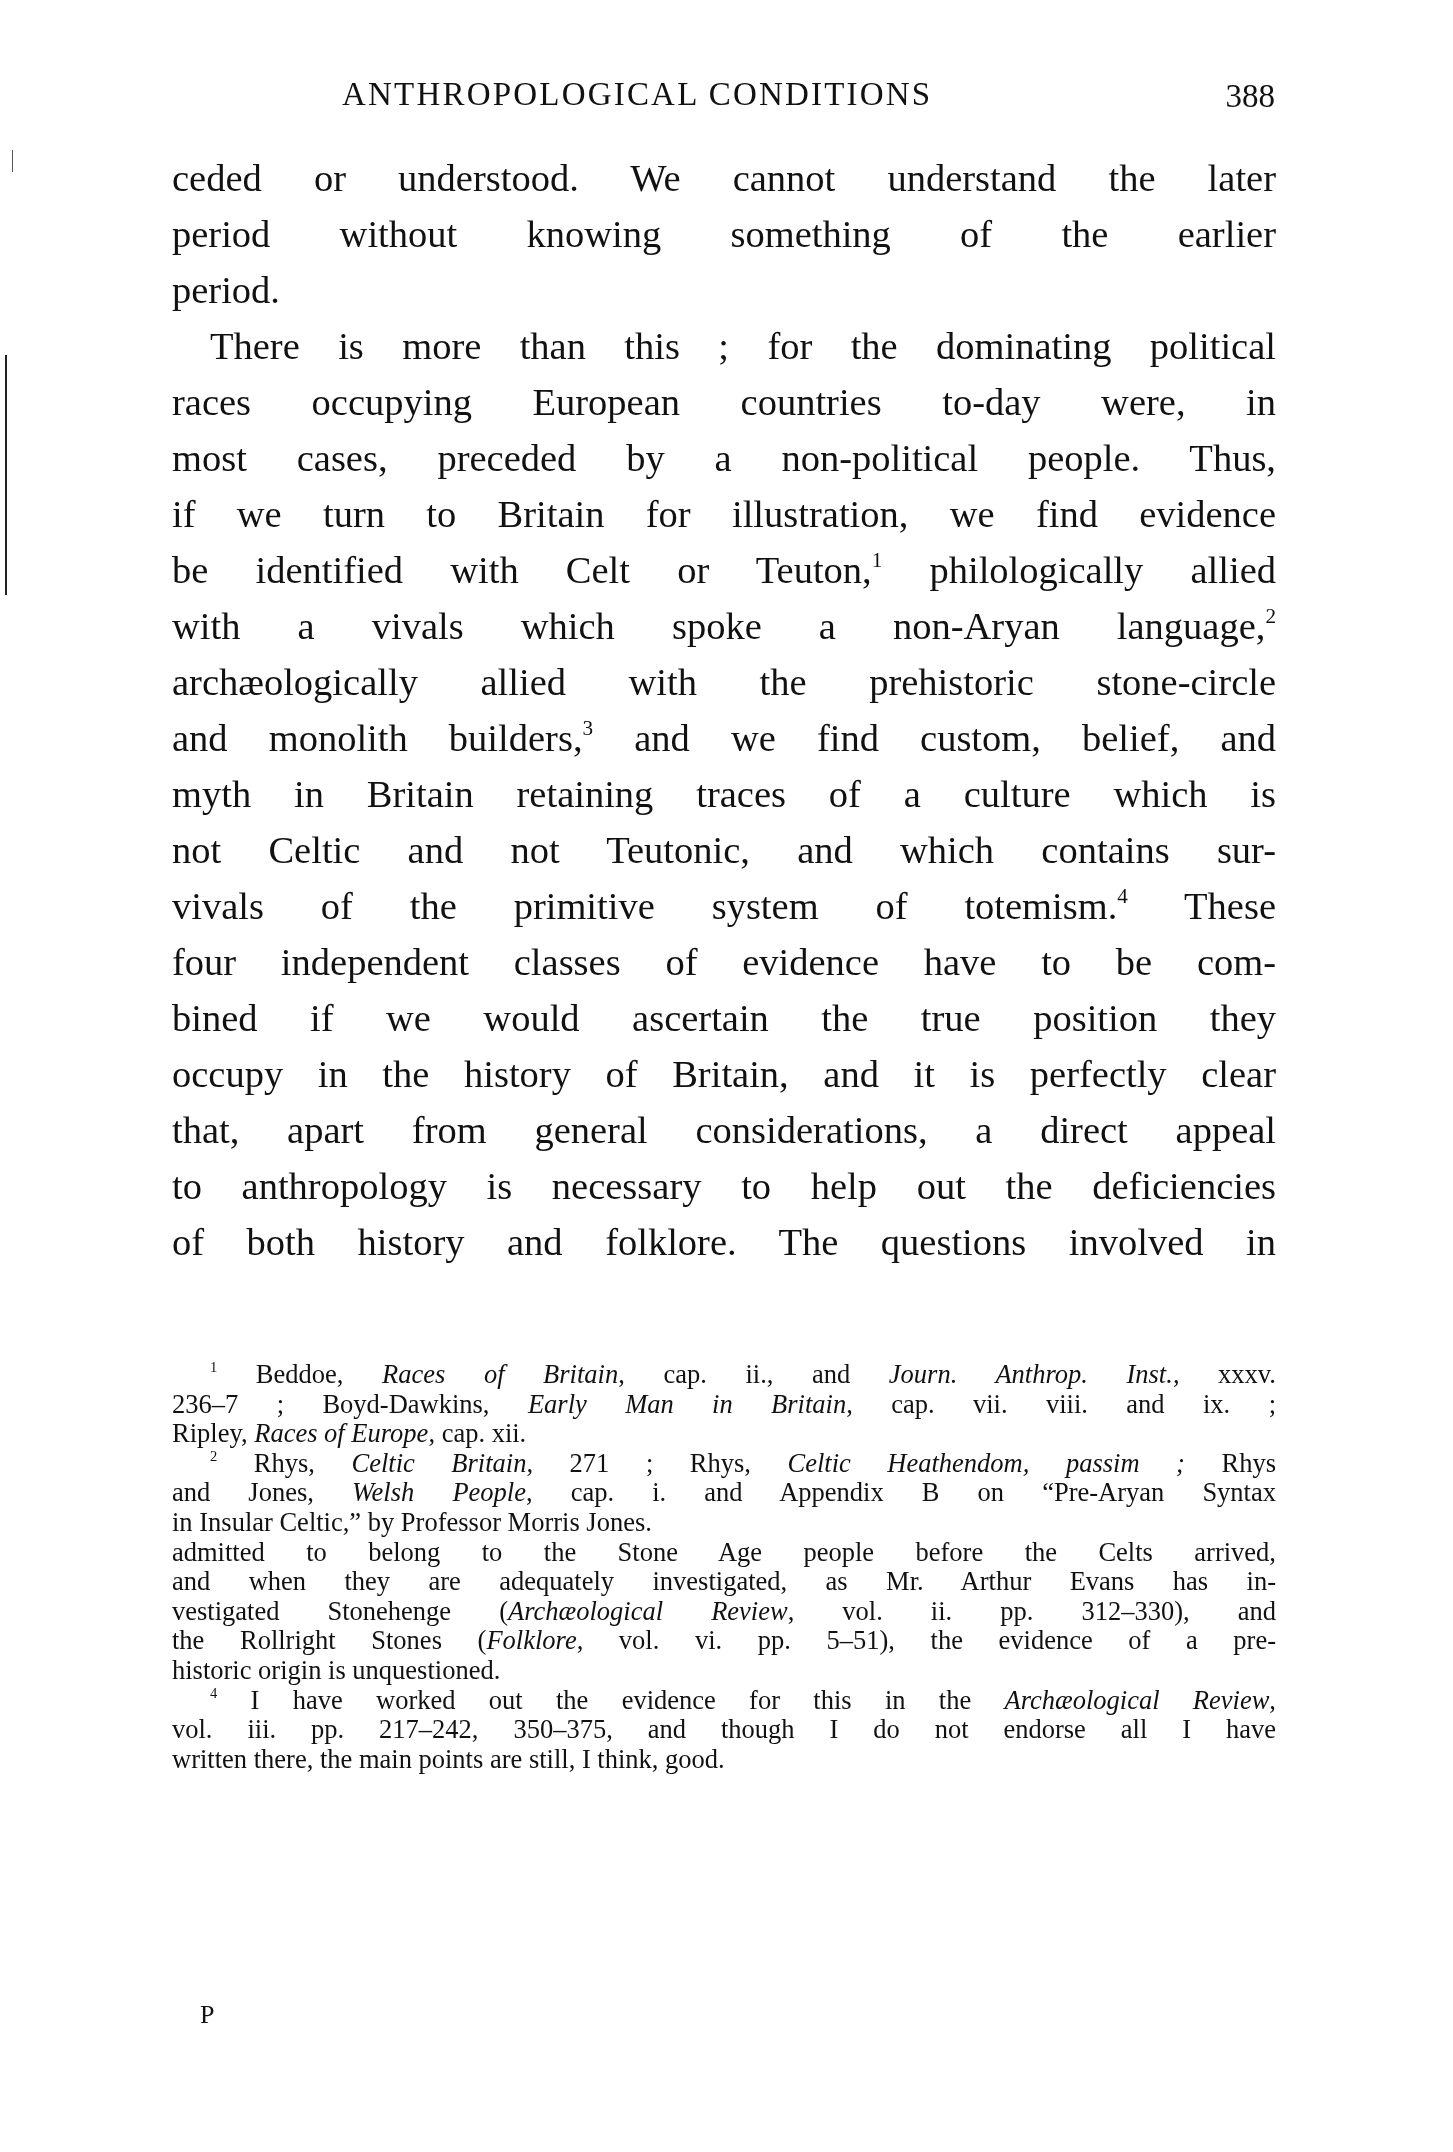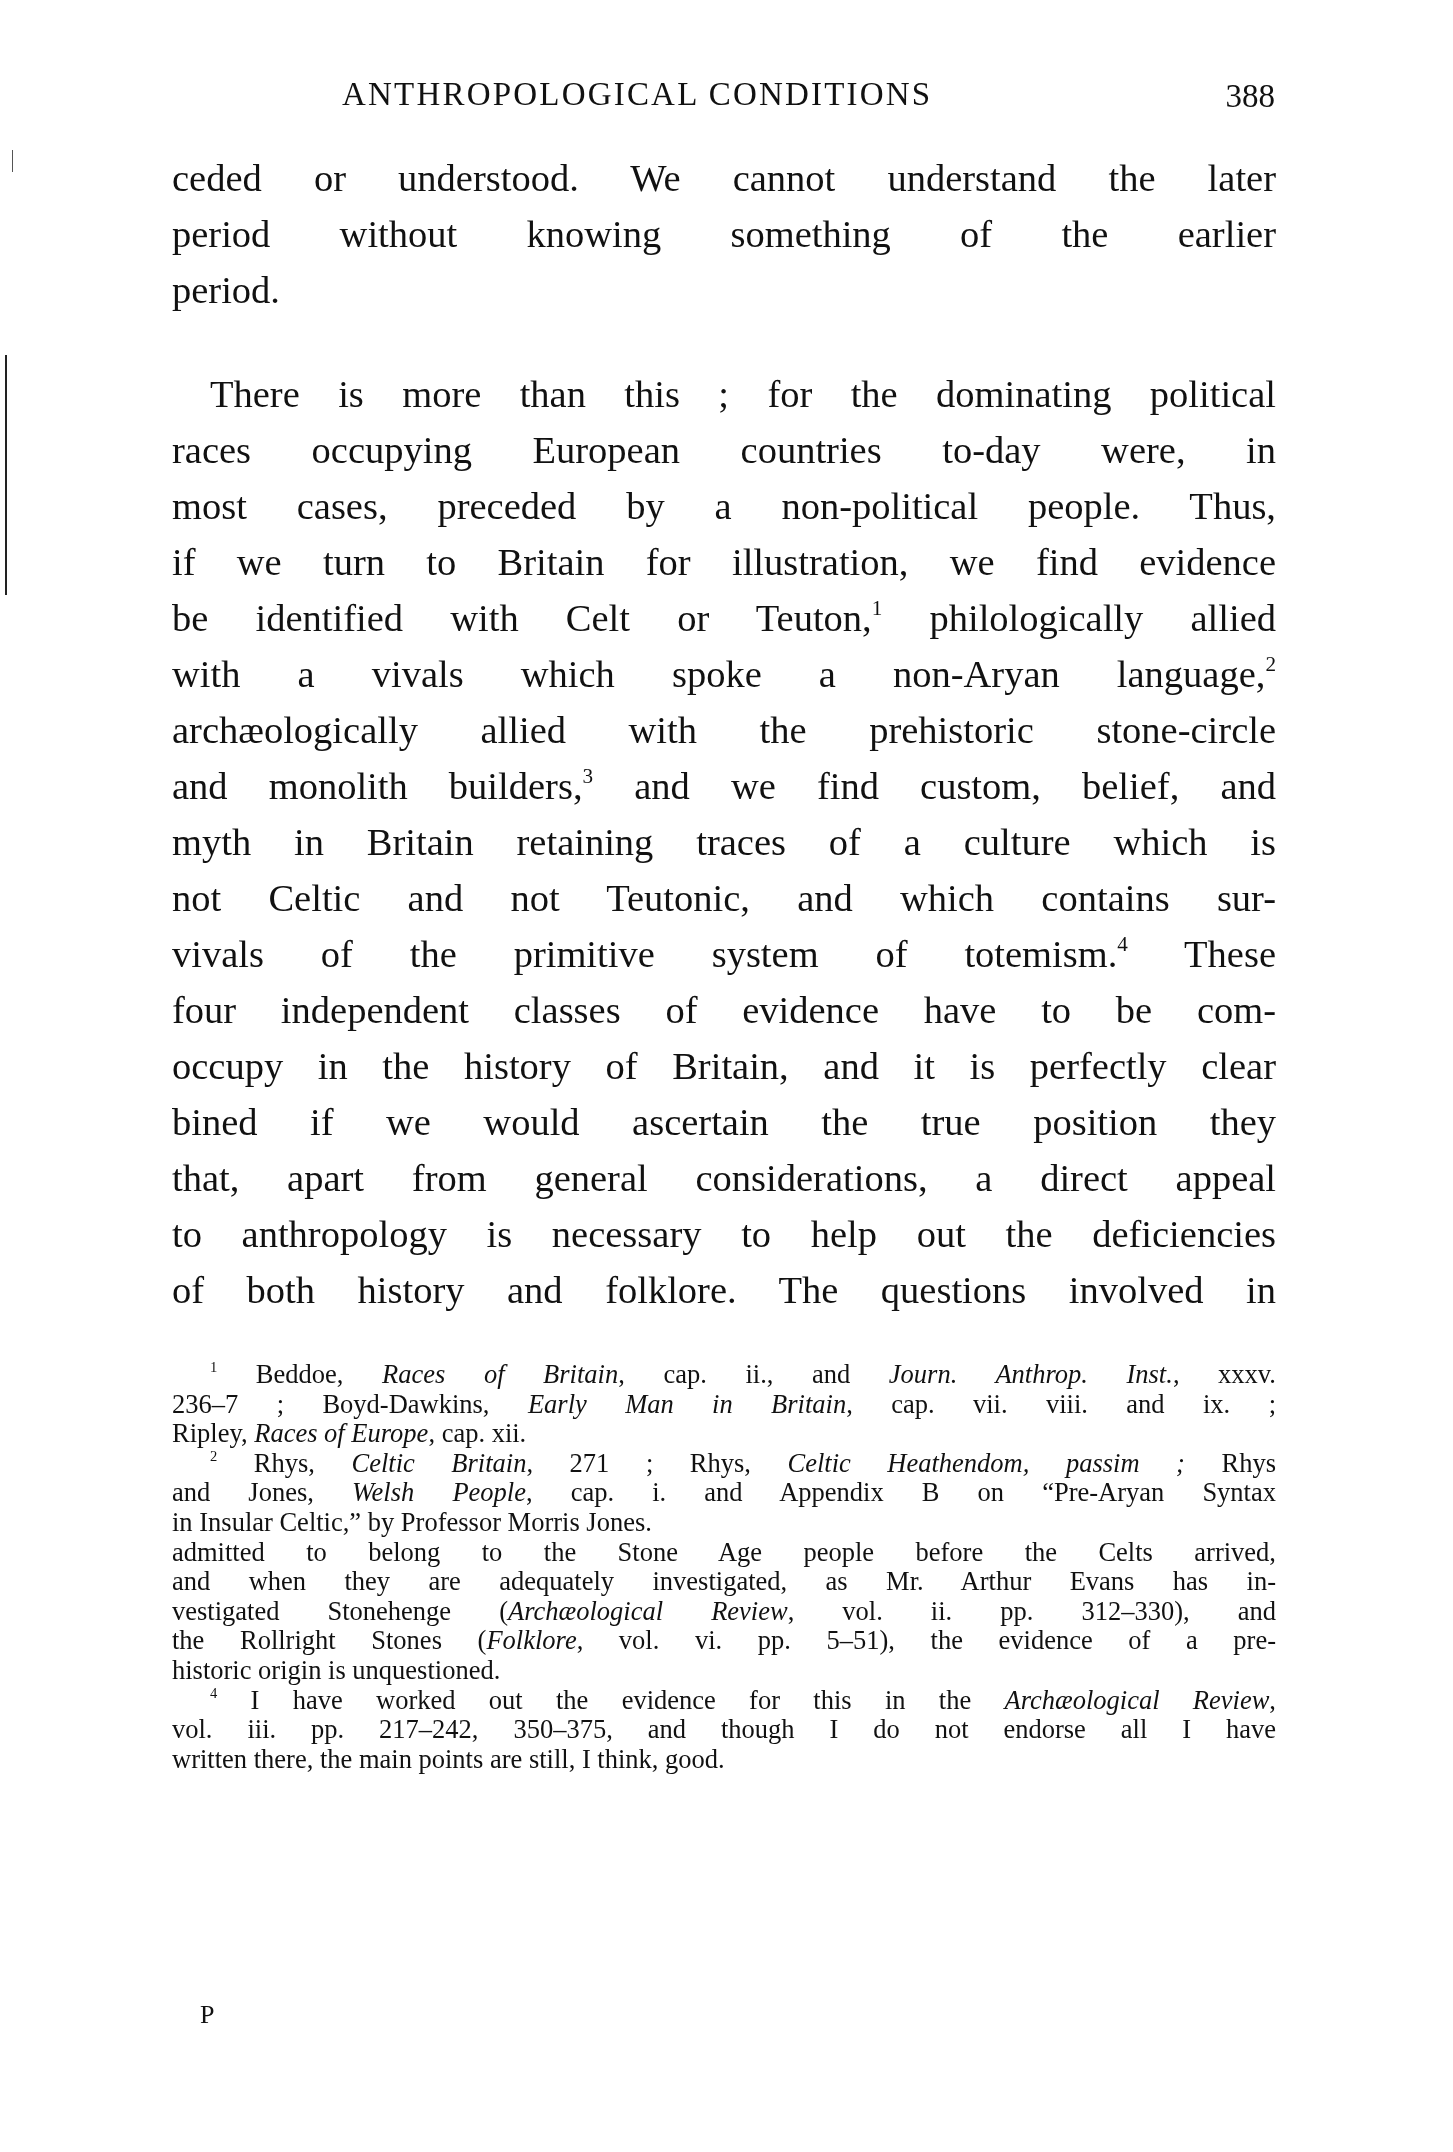--- a/index.html
+++ b/index.html
@@ -24,21 +24,21 @@
   .body-text {
     position: absolute; left: 172px; top: 150px; width: 1104px;
     font-family: "Liberation Serif", serif;
     font-size: 38.5px; line-height: 56px;
   }
   .line {
     display: block; height: 56px; white-space: nowrap;
     text-align: justify; text-align-last: justify;
   }
   .line.last { text-align-last: left; }
-  .line.indent { padding-left: 38px; margin-top: 48px; }
+  .line.indent { padding-left: 38px; }
   sup { font-size: 0.55em; line-height: 0; vertical-align: 0.75em; }
   .footnotes {
     position: absolute; left: 172px; top: 1360px; width: 1104px;
     font-family: "Liberation Serif", serif;
     font-size: 26.5px; line-height: 29.6px;
   }
   .fn-line {
     display: block; height: 29.6px; white-space: nowrap;
     text-align: justify; text-align-last: justify;
   }
@@ -75,22 +75,22 @@
       <span class="line"><span>most cases, preceded by a non-political people.  Thus,</span></span>
       <span class="line"><span>if we turn to Britain for illustration, we find evidence</span></span>
       <span class="line"><span>be identified with Celt or Teuton,</span><sup>1</sup><span> philologically allied</span></span>
       <span class="line"><span>with a vivals which spoke a non-Aryan language,</span><sup>2</sup></span>
       <span class="line"><span>archæologically allied with the prehistoric stone-circle</span></span>
       <span class="line"><span>and monolith builders,</span><sup>3</sup><span> and we find custom, belief, and</span></span>
       <span class="line"><span>myth in Britain retaining traces of a culture which is</span></span>
       <span class="line"><span>not Celtic and not Teutonic, and which contains sur-</span></span>
       <span class="line"><span>vivals of the primitive system of totemism.</span><sup>4</sup><span>  These</span></span>
       <span class="line"><span>four independent classes of evidence have to be com-</span></span>
+      <span class="line"><span>bined if we would ascertain the true position they</span></span>
       <span class="line"><span>occupy in the history of Britain, and it is perfectly clear</span></span>
-      <span class="line"><span>bined if we would ascertain the true position they</span></span>
       <span class="line"><span>that, apart from general considerations, a direct appeal</span></span>
       <span class="line"><span>to anthropology is necessary to help out the deficiencies</span></span>
       <span class="line"><span>of both history and folklore.  The questions involved in</span></span>
     </div>
 
   <div class="footnotes" id="footnotes">
       <span class="fn-line indent"><sup>1</sup><span> Beddoe, </span><i>Races of Britain</i><span>, cap. ii., and </span><i>Journ. Anthrop. Inst.</i><span>, xxxv.</span></span>
       <span class="fn-line"><span>236–7 ; Boyd-Dawkins, </span><i>Early Man in Britain</i><span>, cap. vii. viii. and ix. ;</span></span>
       <span class="fn-line last"><span>Ripley, </span><i>Races of Europe</i><span>, cap. xii.</span></span>
       <span class="fn-line indent"><sup>2</sup><span> Rhys, </span><i>Celtic Britain</i><span>, 271 ; Rhys, </span><i>Celtic Heathendom, passim ;</i><span> Rhys</span></span>

